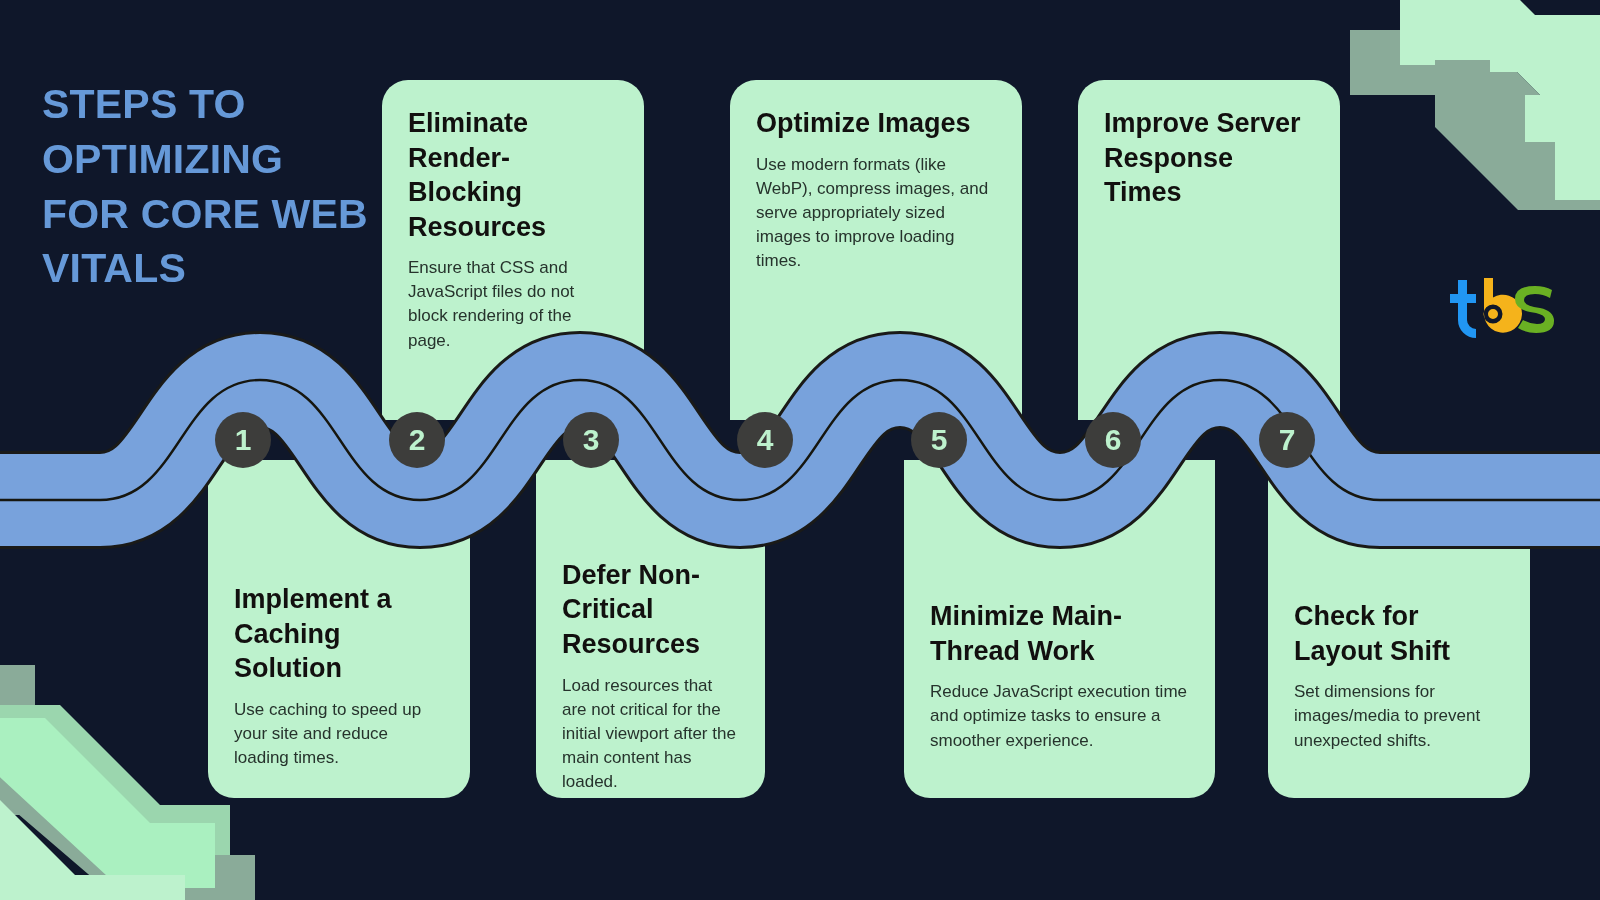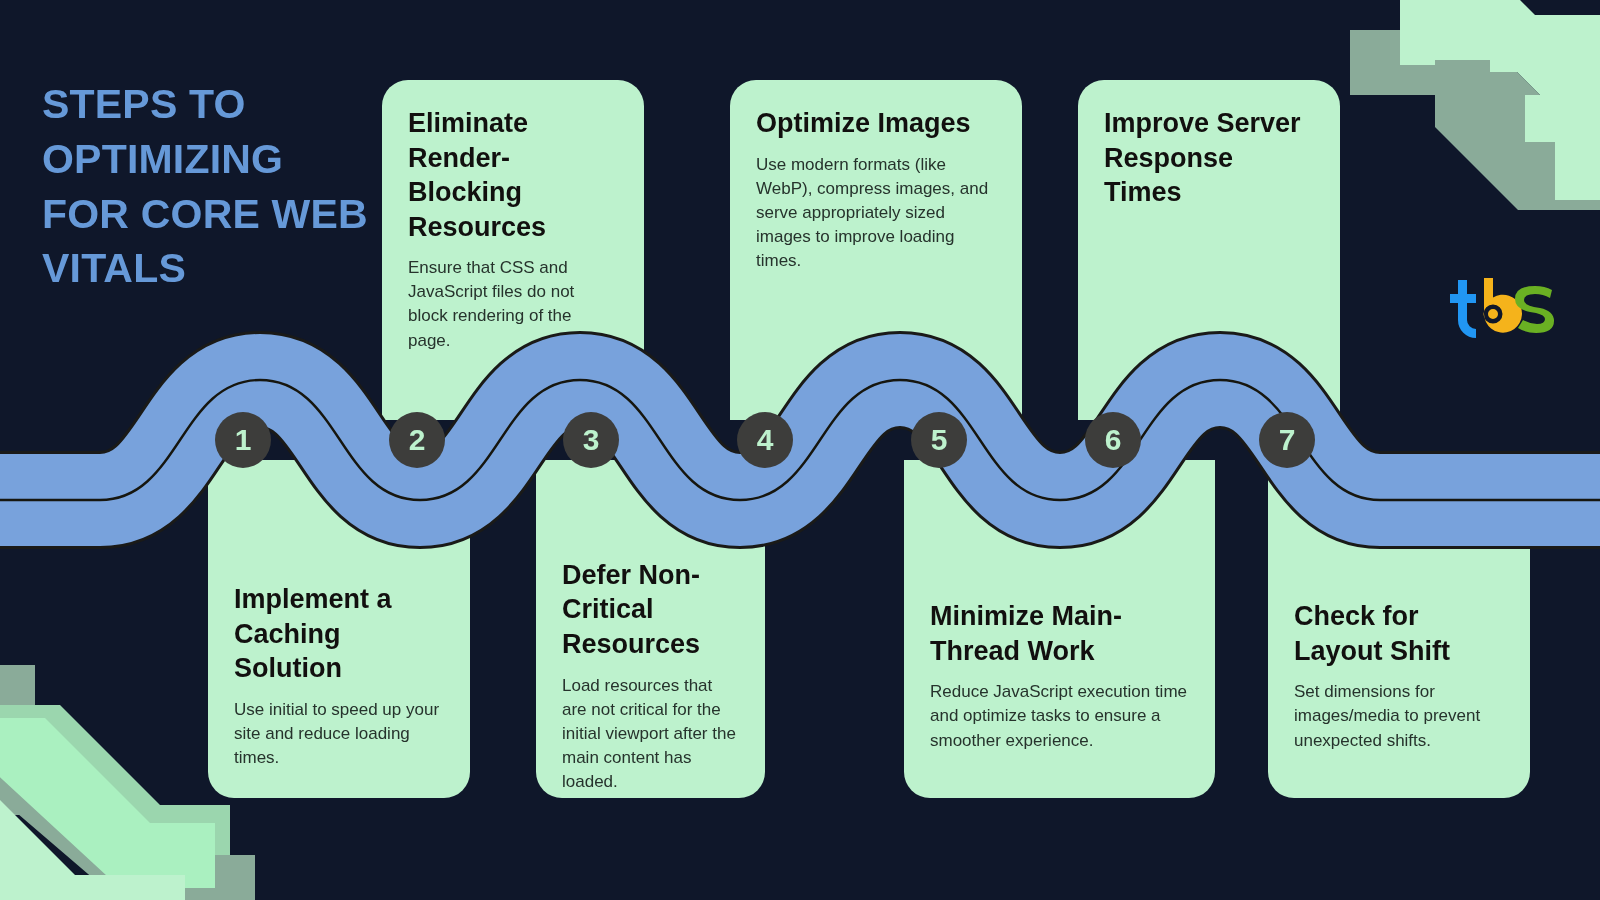--- a/index.html
+++ b/index.html
@@ -139,21 +139,21 @@
     <p class="card-title">Optimize Images</p>
     <p class="card-body">Use modern formats (like WebP), compress images, and serve appropriately sized images to improve loading times.</p>
   </div>
 
   <div class="card top" style="left:1078px; top:80px; width:262px; height:340px;">
     <p class="card-title">Improve Server Response Times</p>
   </div>
 
   <div class="card bottom" style="left:208px; top:460px; width:262px; height:338px; padding-top:110px;">
     <p class="card-title">Implement a Caching Solution</p>
-    <p class="card-body">Use initial to speed up your site and reduce loading times.</p>
+    <p class="card-body">Use caching to speed up your site and reduce loading times.</p>
   </div>
 
   <div class="card bottom" style="left:536px; top:460px; width:229px; height:338px; padding-top:110px;">
     <p class="card-title">Defer Non-Critical Resources</p>
     <p class="card-body">Load resources that are not critical for the initial viewport after the main content has loaded.</p>
   </div>
 
   <div class="card bottom" style="left:904px; top:460px; width:311px; height:338px; padding-top:110px;">
     <p class="card-title">Minimize Main-Thread Work</p>
     <p class="card-body">Reduce JavaScript execution time and optimize tasks to ensure a smoother experience.</p>

